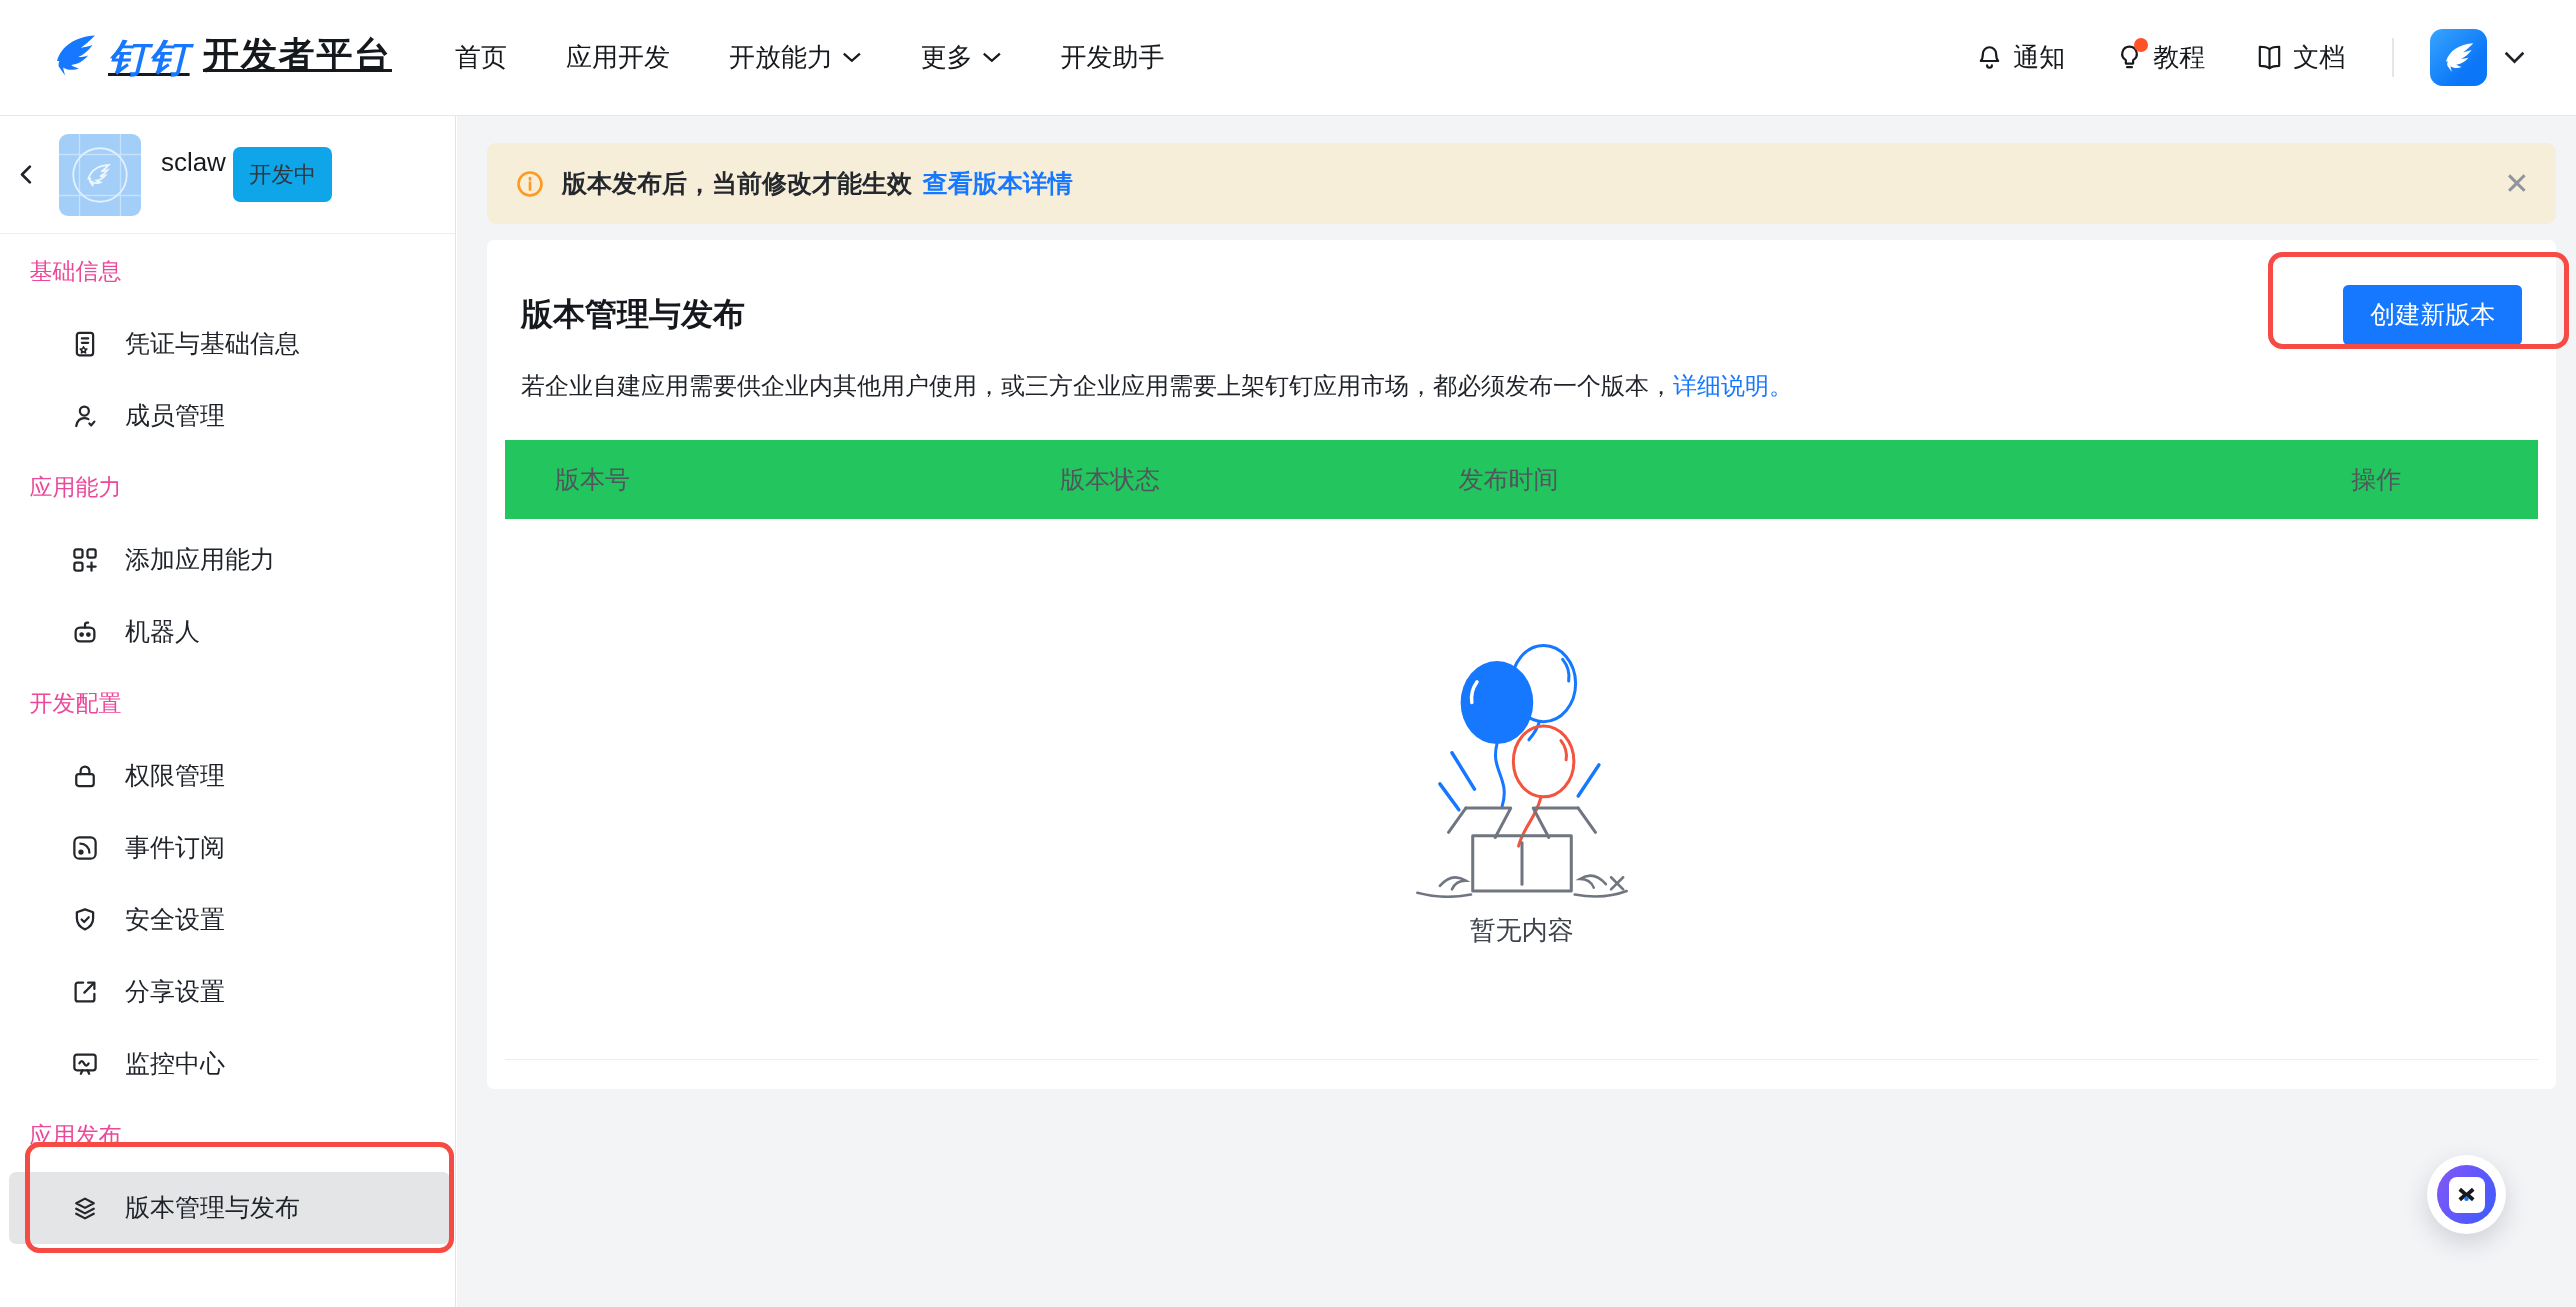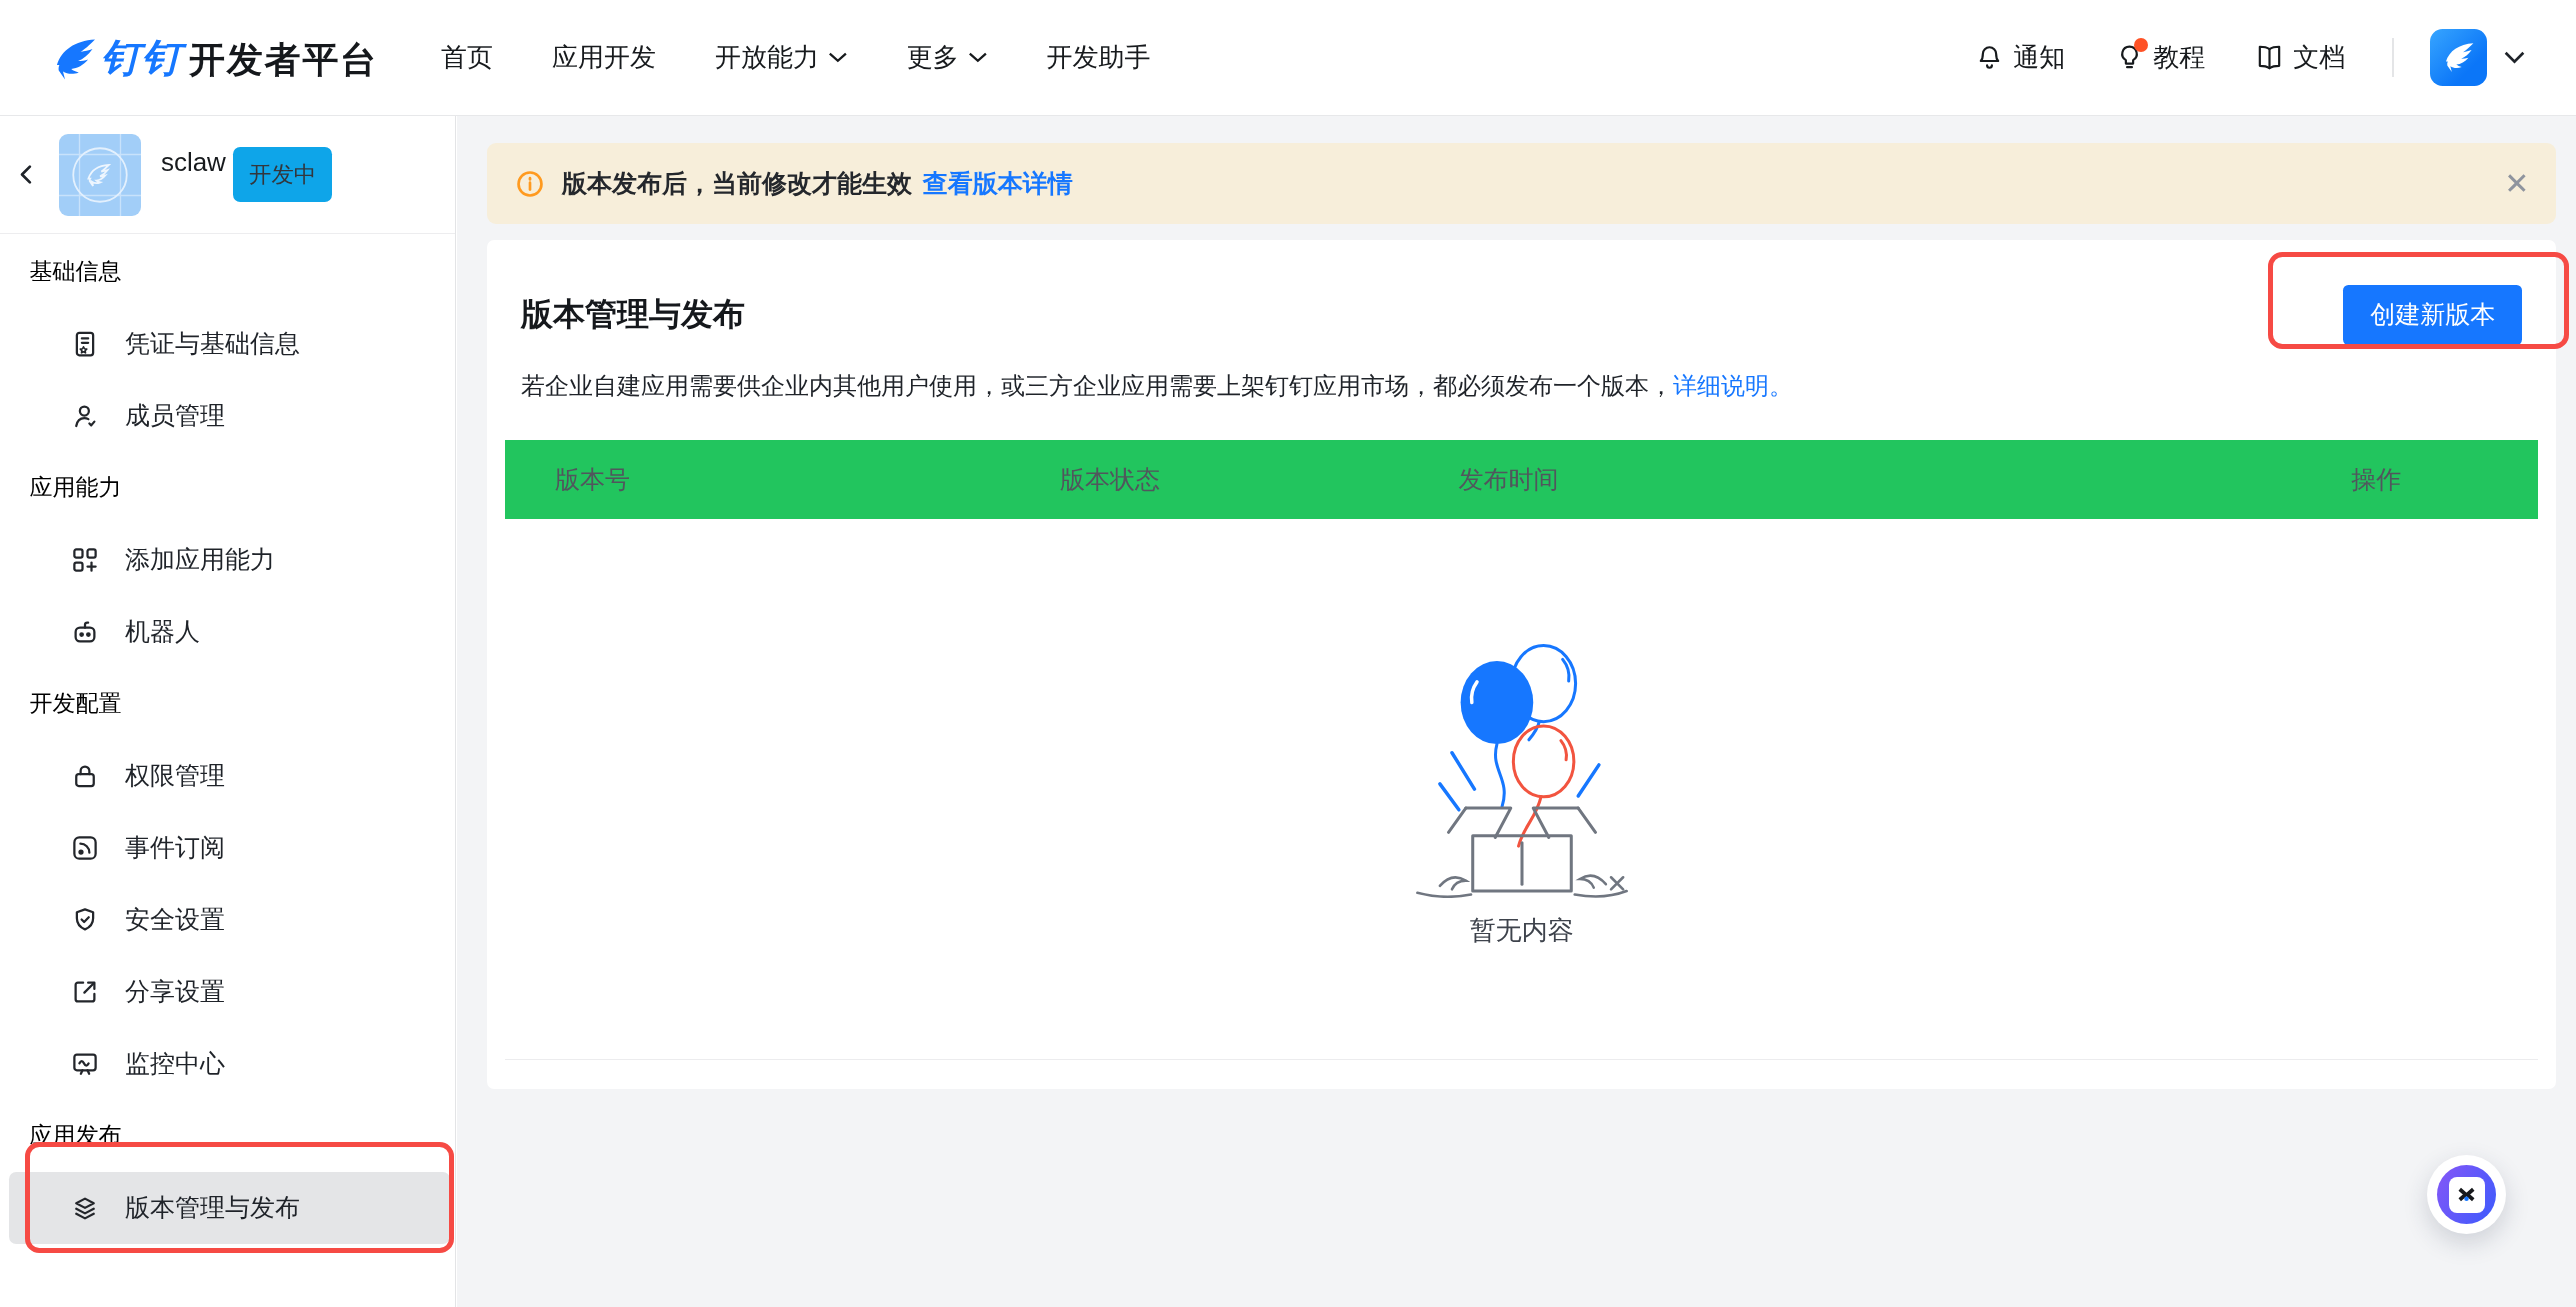--- a/index.html
+++ b/index.html
@@ -3,21 +3,21 @@
 <meta charset="utf-8">
 <style>
   html,body{margin:0;padding:0;background:#fff;}
   #app{position:relative;width:2576px;height:1308px;overflow:hidden;
        font-family:"Liberation Sans","DejaVu Sans",sans-serif;color:#171a1d;}
 
   
   .header{position:absolute;left:0;top:0;width:2576px;height:116px;background:#fff;
           border-bottom:0.9px solid #e7e8ea;display:flex;align-items:center;box-sizing:border-box;
           padding:0 50px;z-index:5;}
-  .brand{display:flex;align-items:flex-end;gap:1px;}
+  .brand{display:flex;align-items:flex-start;gap:8px;text-decoration:underline;}
   .brand .cn{font-size:39px;font-weight:900;font-style:italic;color:#1677ff;letter-spacing:1.8px;}
   .brand .plat{font-size:36px;font-weight:900;color:#15181c;margin-left:5.4px;letter-spacing:1.8px;}
   .topnav{display:flex;align-items:center;margin-left:63px;gap:59px;}
   .topnav .nav-item{display:flex;align-items:center;gap:9px;font-size:26px;color:#171a1d;cursor:pointer;}
   .hdr-right{margin-left:auto;display:flex;align-items:center;}
   .hdr-action{display:flex;align-items:center;gap:9px;font-size:26px;color:#171a1d;margin-left:50px;cursor:pointer;position:relative;}
   .hdr-action .ic{position:relative;display:flex;}
   .red-dot{position:absolute;right:-3.6px;top:-5.4px;width:14.3px;height:14.3px;border-radius:50%;background:#ff5226;}
   .hdr-divider{width:1.8px;height:39px;background:#e4e5e7;margin:0 36px 0 47px;}
   .avatar{width:57px;height:57px;border-radius:12.5px;background:linear-gradient(135deg,#37a5ff 0%,#0b76f8 70%);
@@ -28,21 +28,21 @@
   .sidebar{position:absolute;left:0;top:116px;width:456px;height:1191px;background:#fff;
            border-right:0.9px solid #e3e4e6;box-sizing:border-box;}
   .app-head{height:118px;border-bottom:0.9px solid #ededef;display:flex;align-items:center;box-sizing:border-box;}
   .back-btn{width:52px;display:flex;justify-content:center;cursor:pointer;}
   .app-icon{width:82px;height:82px;border-radius:9px;background:#a2cef8;position:relative;overflow:hidden;flex:0 0 auto;margin-left:7.2px;}
   .app-meta{margin-left:19.7px;display:flex;gap:7.2px;}
   .app-name{font-size:26px;color:#171a1d;}
   .app-status{font-size:22.4px;color:#33363c;background:#0ea5e9;border-radius:7.2px;padding:12px 16px;width:max-content;}
   .side-nav{padding-top:1.8px;}
   .side-row{height:72px;display:flex;align-items:center;box-sizing:border-box;}
-  .side-title{padding-left:29.5px;font-size:23px;color:#000000;}
+  .side-title{padding-left:29.5px;font-size:23px;color:#ec4899;}
   .side-item{padding-left:69px;gap:24px;font-size:25px;color:#1f2329;cursor:pointer;}
   .side-item .sic{display:flex;width:32px;justify-content:center;}
   .side-item.active{background:#e4e5e7;border-radius:7.2px;margin:0 5.4px 0 9px;padding-left:60px;}
 
   
   .main{position:absolute;left:457px;top:116px;width:2119px;height:1191px;background:#f3f4f6;
         box-sizing:border-box;padding:27px 19.7px 0 30px;}
   .banner{height:81px;background:#f7eeda;border-radius:9px;display:flex;align-items:center;
           box-sizing:border-box;padding:0 27px;font-weight:bold;}
   .banner-text{font-size:25px;color:#24272c;margin-left:16px;}

